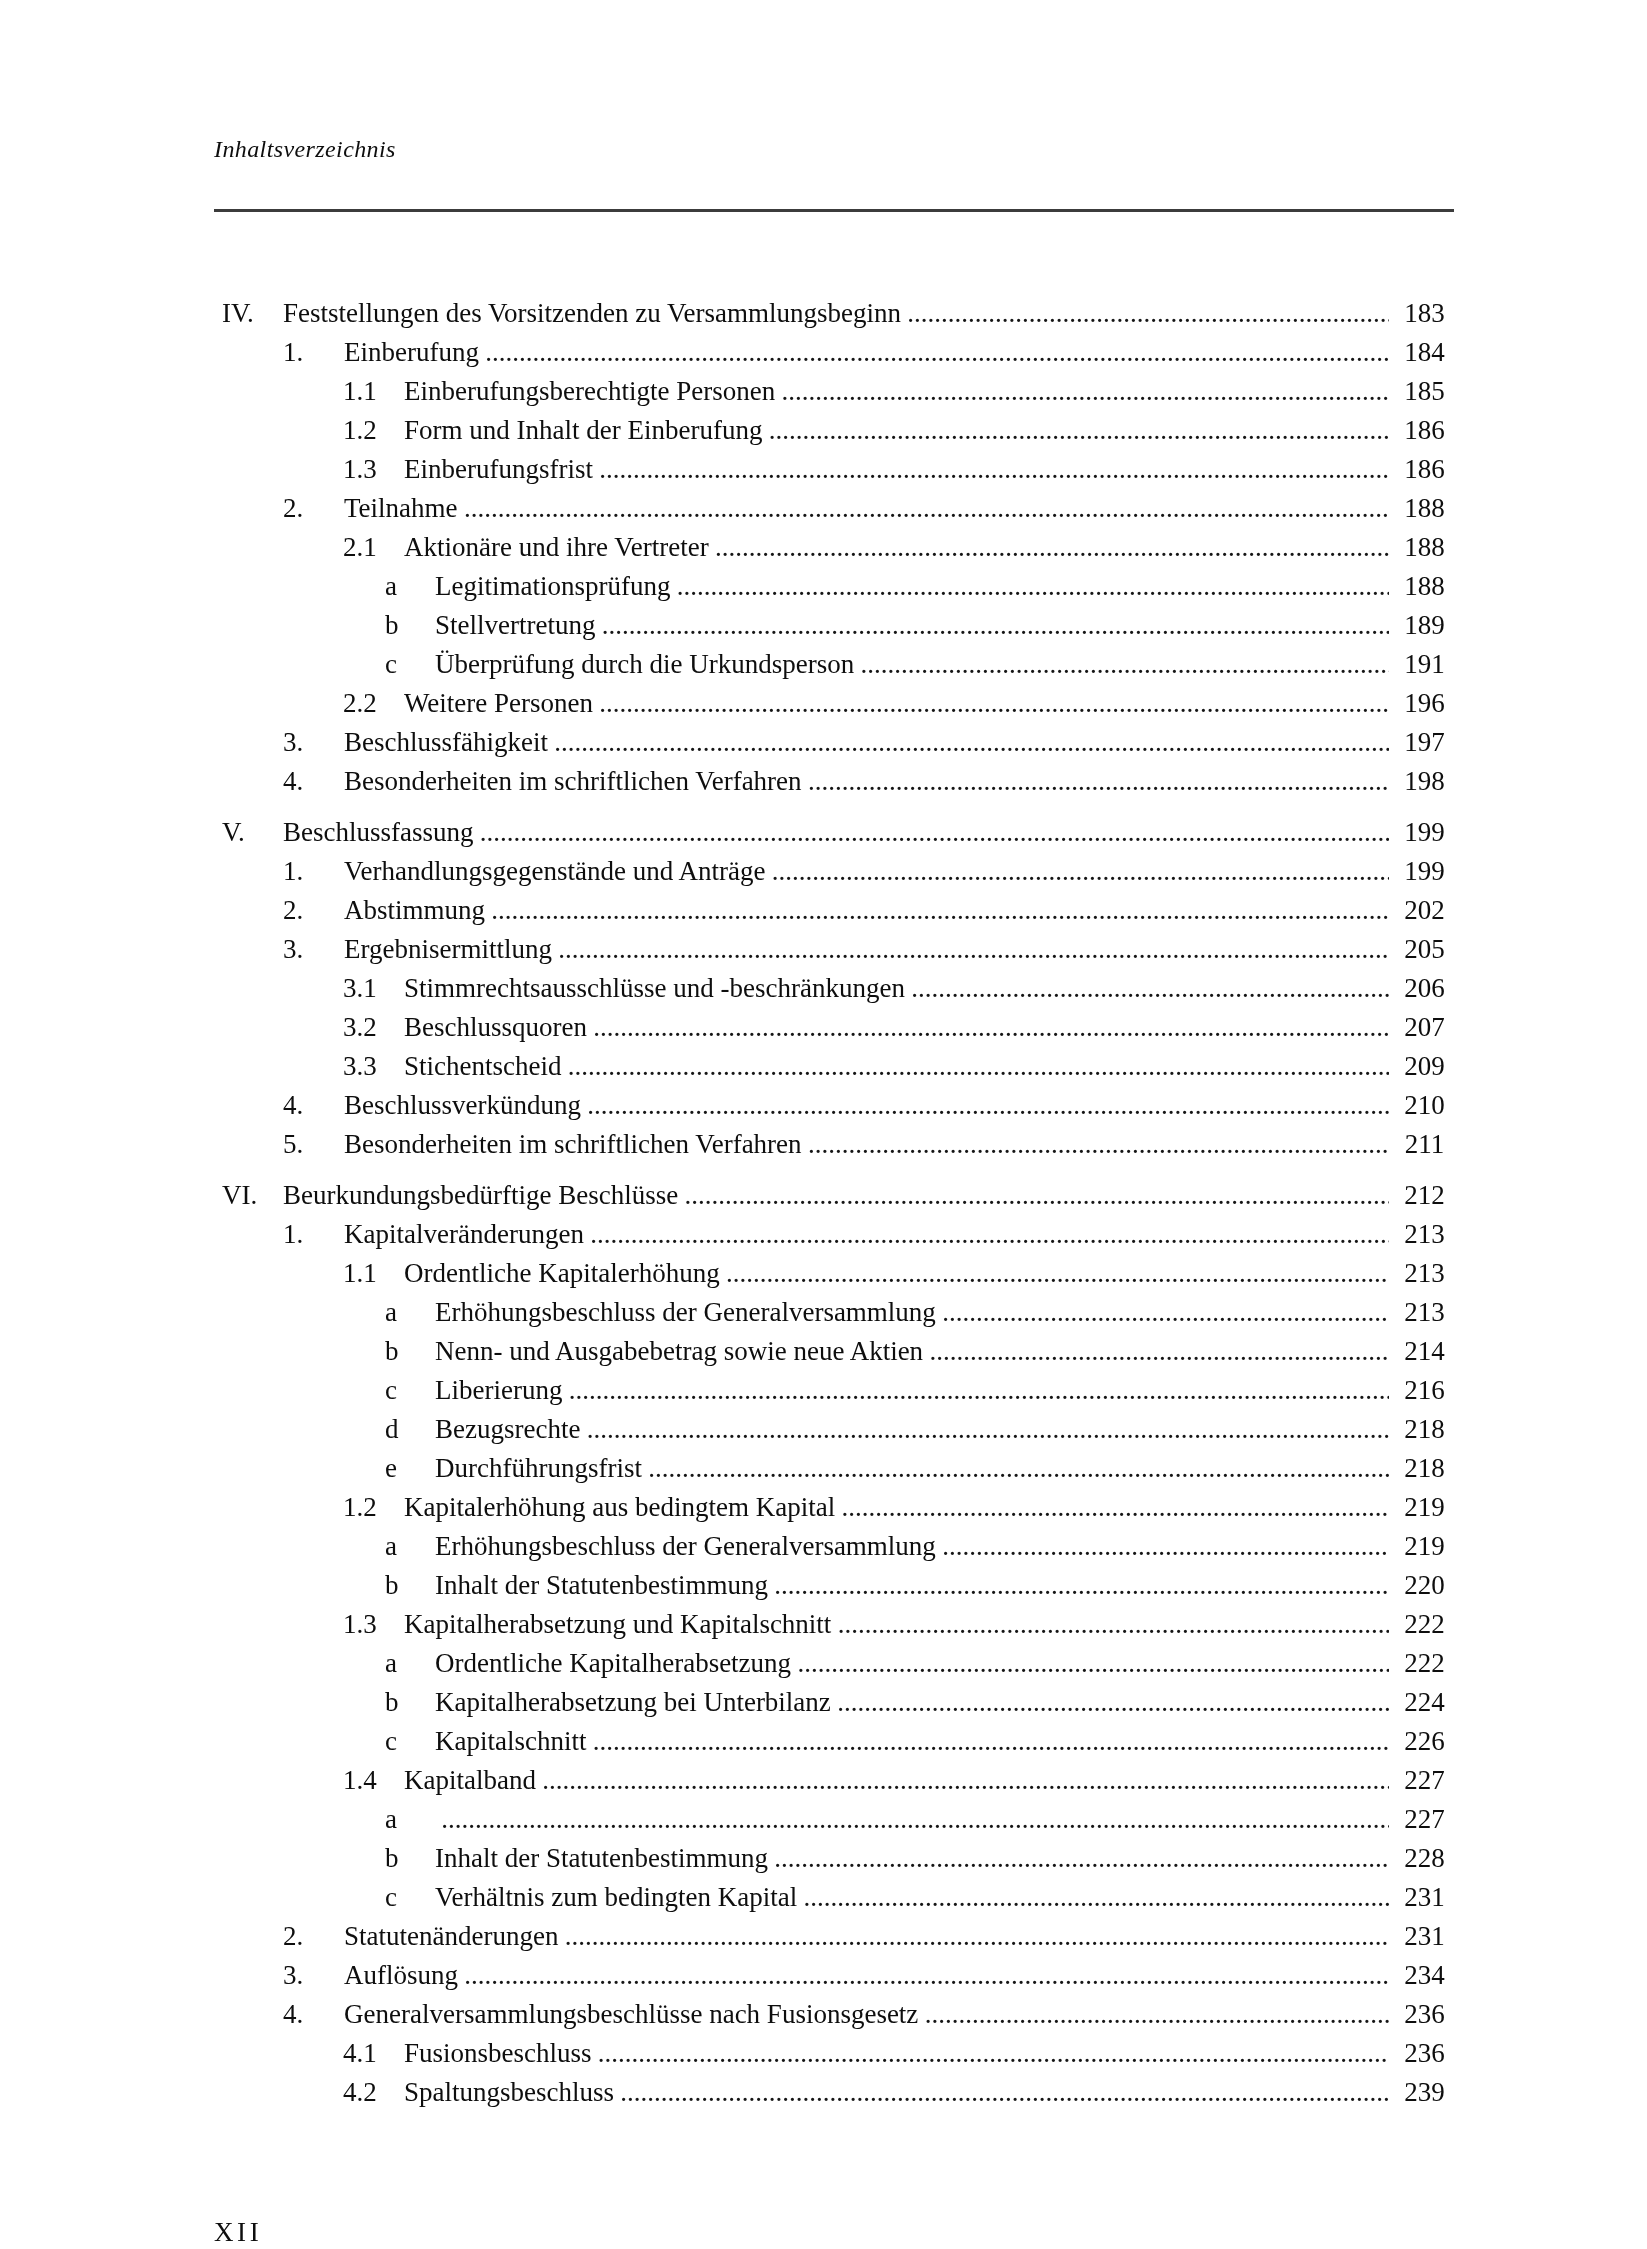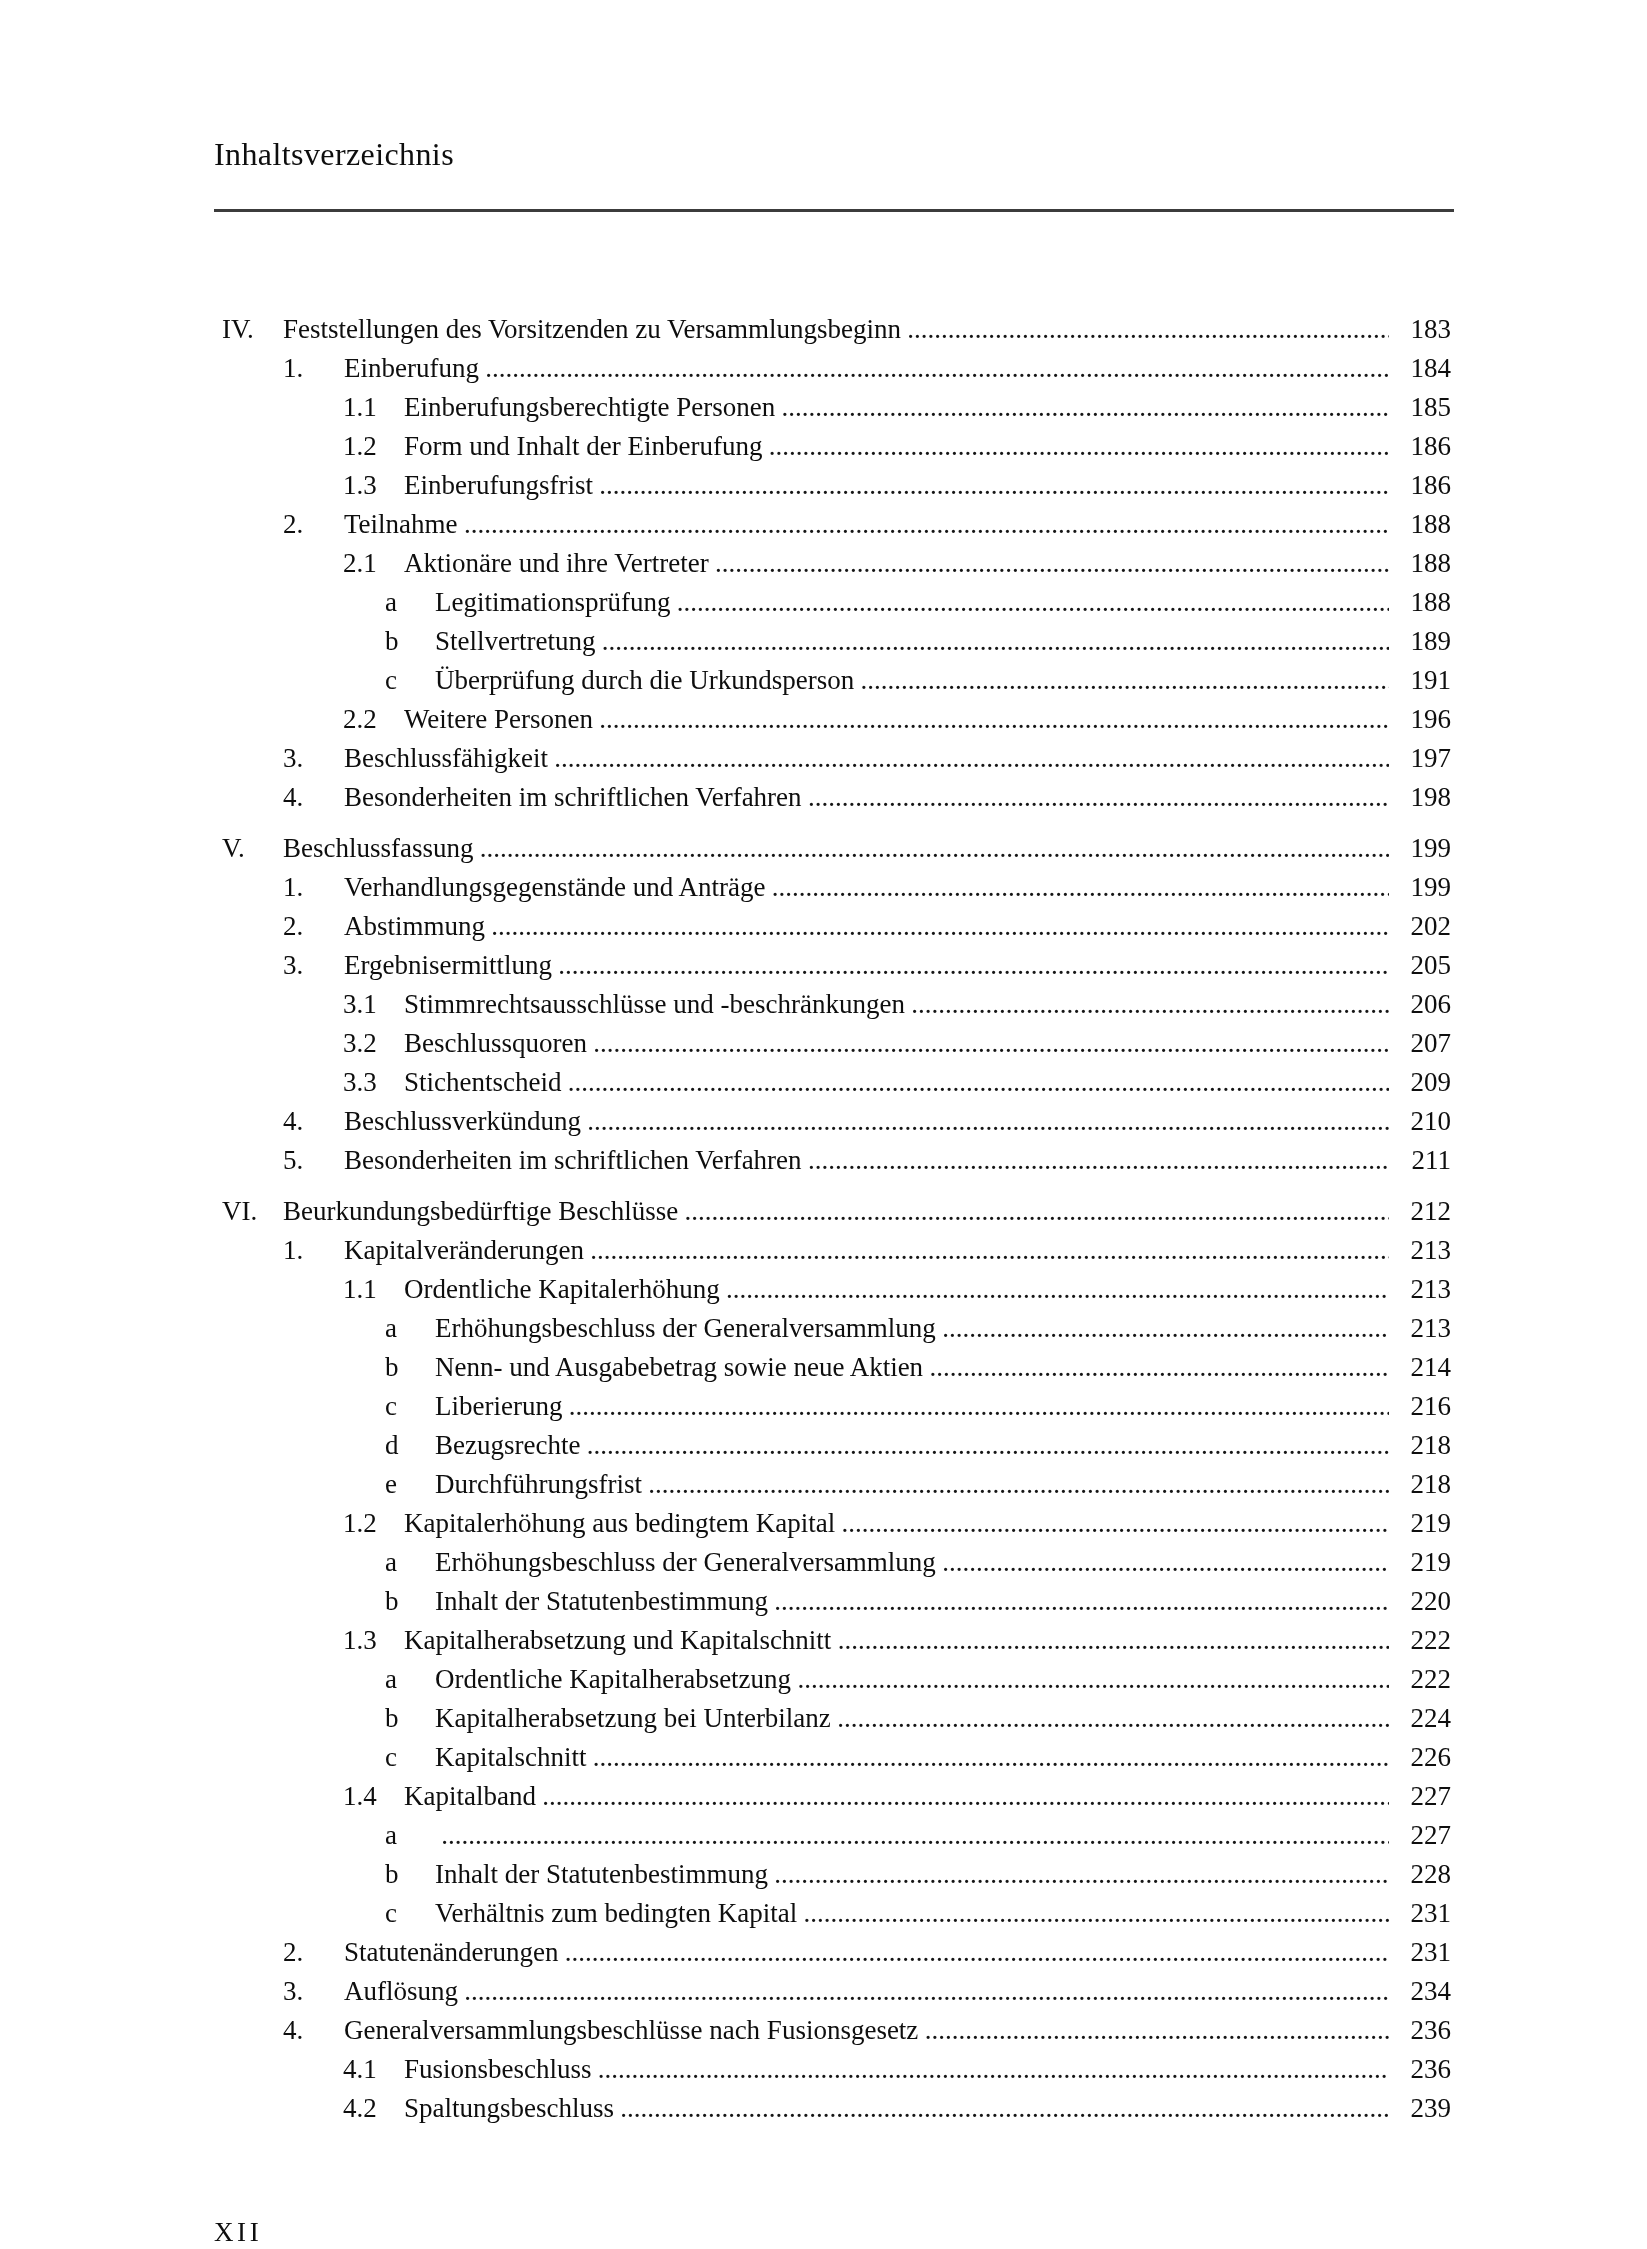--- a/index.html
+++ b/index.html
@@ -13,24 +13,25 @@
   }
   .page {
     position: absolute;
     inset: 0;
     background: #ffffff;
   }
   .running-head {
     position: absolute;
     left: 214px;
     top: 136px;
-    font-size: 32px;
+    font-size: 24px;
     font-weight: 400;
     letter-spacing: 0.4px;
     white-space: nowrap;
+    font-style: italic;
   }
   .head-rule {
     position: absolute;
     left: 214px;
     top: 209px;
     width: 1240px;
     height: 2.7px;
     background: #3c3c3c;
   }
   .toc {
@@ -64,22 +65,21 @@
     min-width: 18px;
     color: #141414;
   }
   .dots::after {
     content: "......................................................................................................................................................................................................................................";
   }
   .pageno {
     flex: 0 0 auto;
     min-width: 53px;
     margin-left: 9px;
-    text-align: right;
-    margin-top: 16px;
+    text-align: center;
   }
   .folio {
     position: absolute;
     left: 214px;
     top: 2217px;
     font-size: 27px;
     letter-spacing: 3.6px;
   }
 </style>
 </head>

